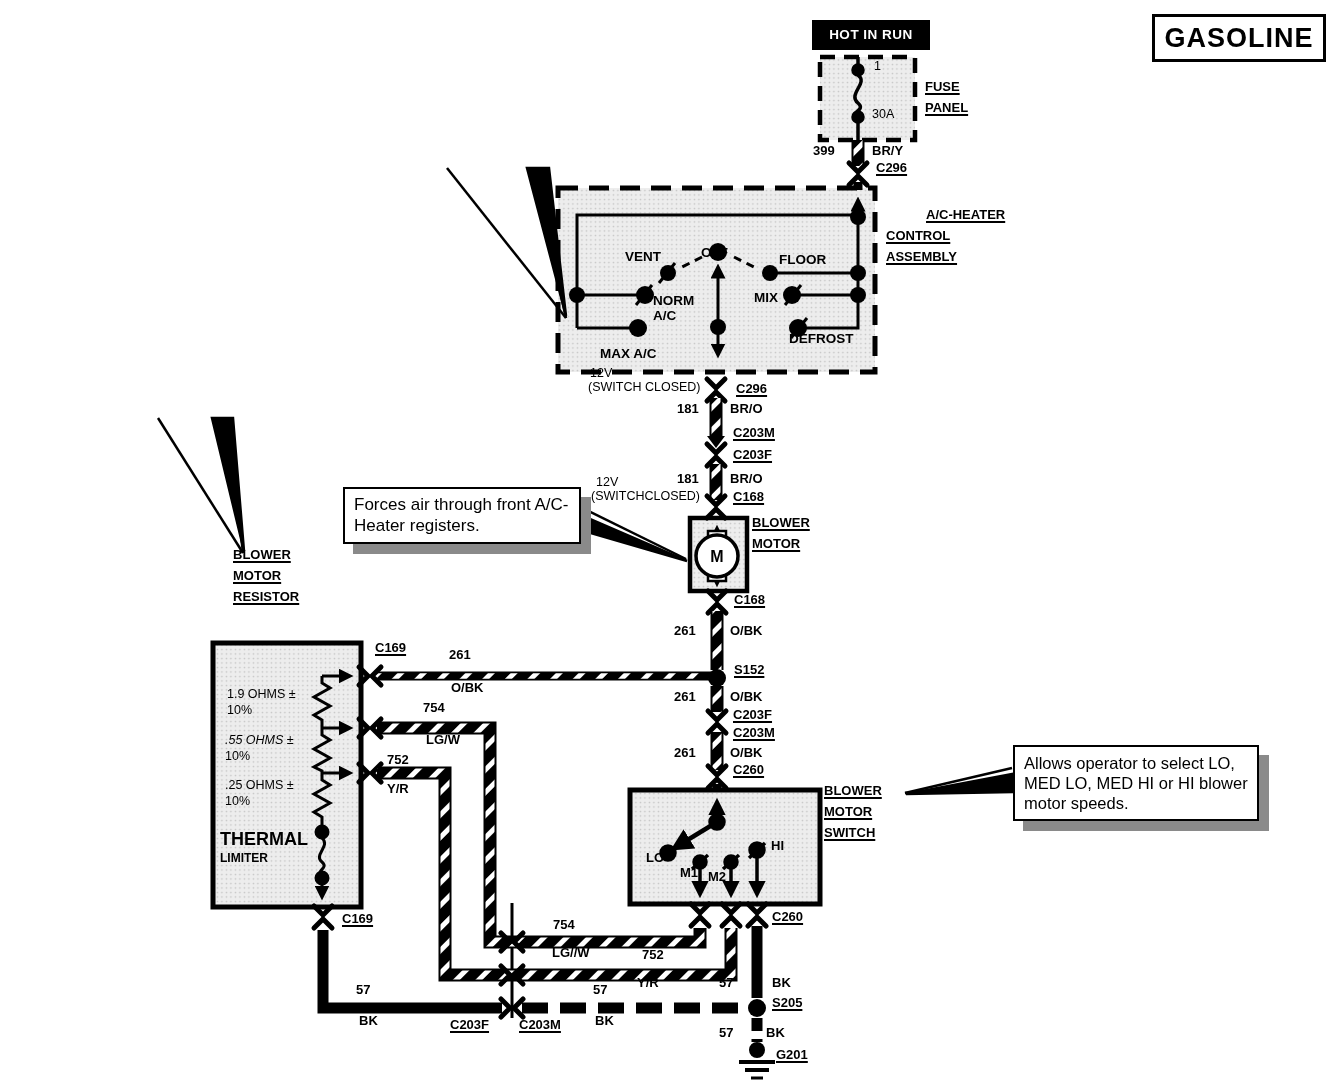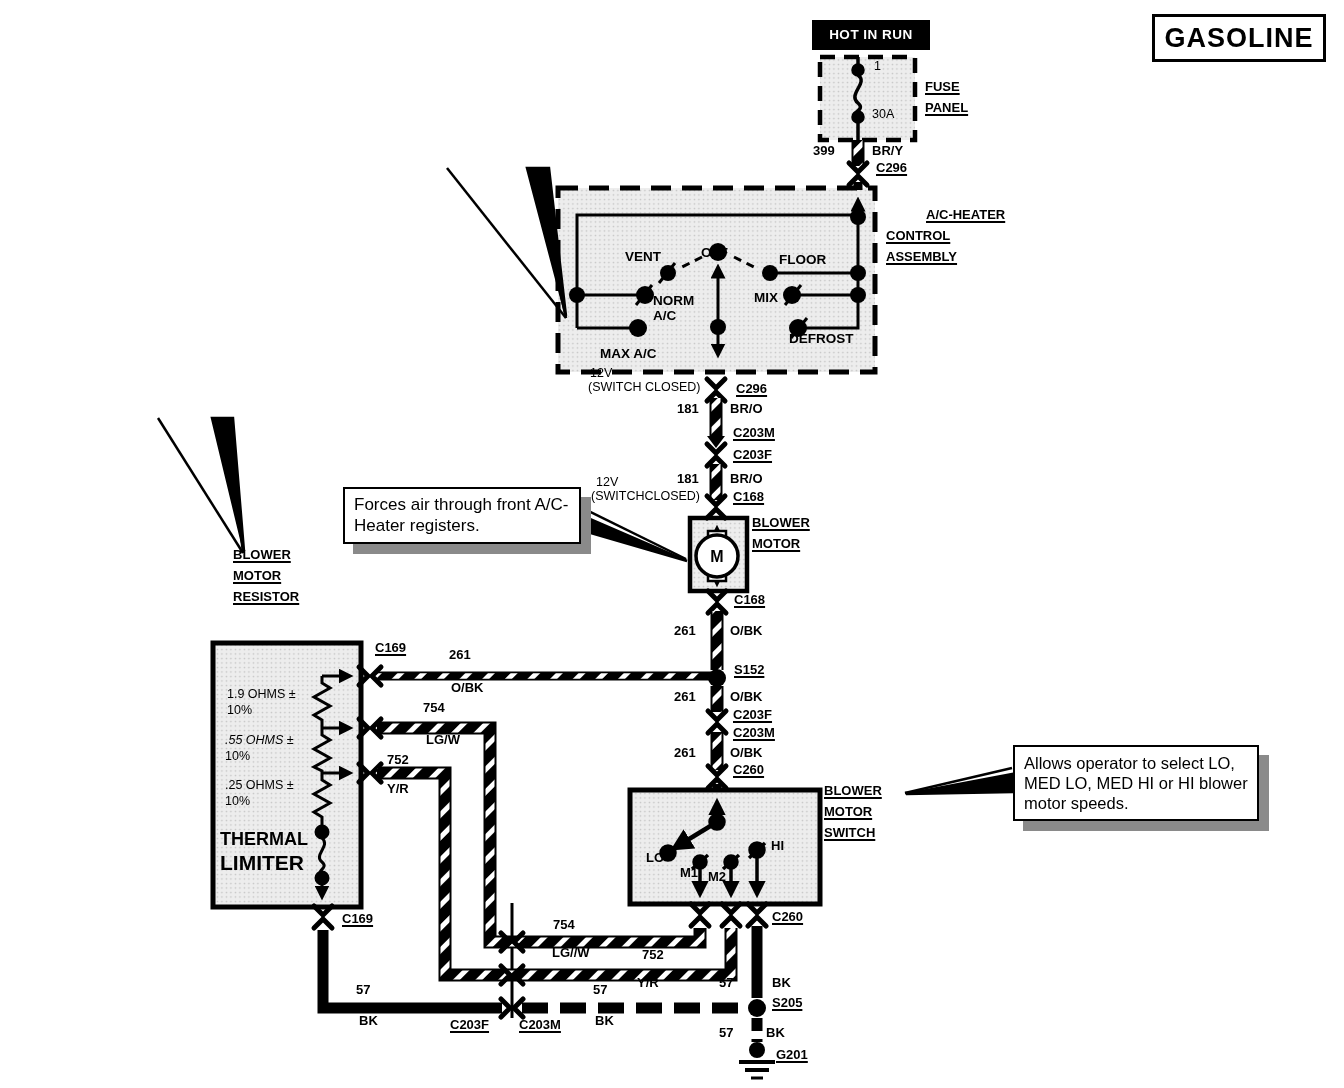--- a/index.html
+++ b/index.html
@@ -290,21 +290,21 @@
   <div class="L s17 b" style="left:426px;top:733px;">LG/W</div>
   <div class="L s17 b" style="left:387px;top:753px;">752</div>
   <div class="L s17 b" style="left:387px;top:782px;">Y/R</div>
   <div class="L s12" style="left:227px;top:688px;">1.9 OHMS ±</div>
   <div class="L s12" style="left:227px;top:704px;">10%</div>
   <div class="L s12" style="left:225px;top:734px;font-style:italic;">.55 OHMS ±</div>
   <div class="L s12" style="left:225px;top:750px;">10%</div>
   <div class="L s12" style="left:225px;top:779px;">.25 OHMS ±</div>
   <div class="L s12" style="left:225px;top:795px;">10%</div>
   <div class="L" style="left:220px;top:830px;font-size:18px;font-weight:bold;">THERMAL</div>
-  <div class="L" style="left:220px;top:852px;font-size:21px;font-weight:bold;">LIMITER</div>
+  <div class="L" style="left:220px;top:852px;font-size:12px;font-weight:bold;">LIMITER</div>
   <div class="L s17 b u" style="left:342px;top:912px;">C169</div>
 
   <div class="L s17 b" style="left:356px;top:983px;">57</div>
   <div class="L s17 b" style="left:359px;top:1014px;">BK</div>
   <div class="L s17 b u" style="left:450px;top:1018px;">C203F</div>
   <div class="L s17 b u" style="left:519px;top:1018px;">C203M</div>
   <div class="L s17 b" style="left:553px;top:918px;">754</div>
   <div class="L s17 b" style="left:552px;top:946px;">LG//W</div>
   <div class="L s17 b" style="left:642px;top:948px;">752</div>
   <div class="L s17 b" style="left:637px;top:976px;">Y/R</div>

